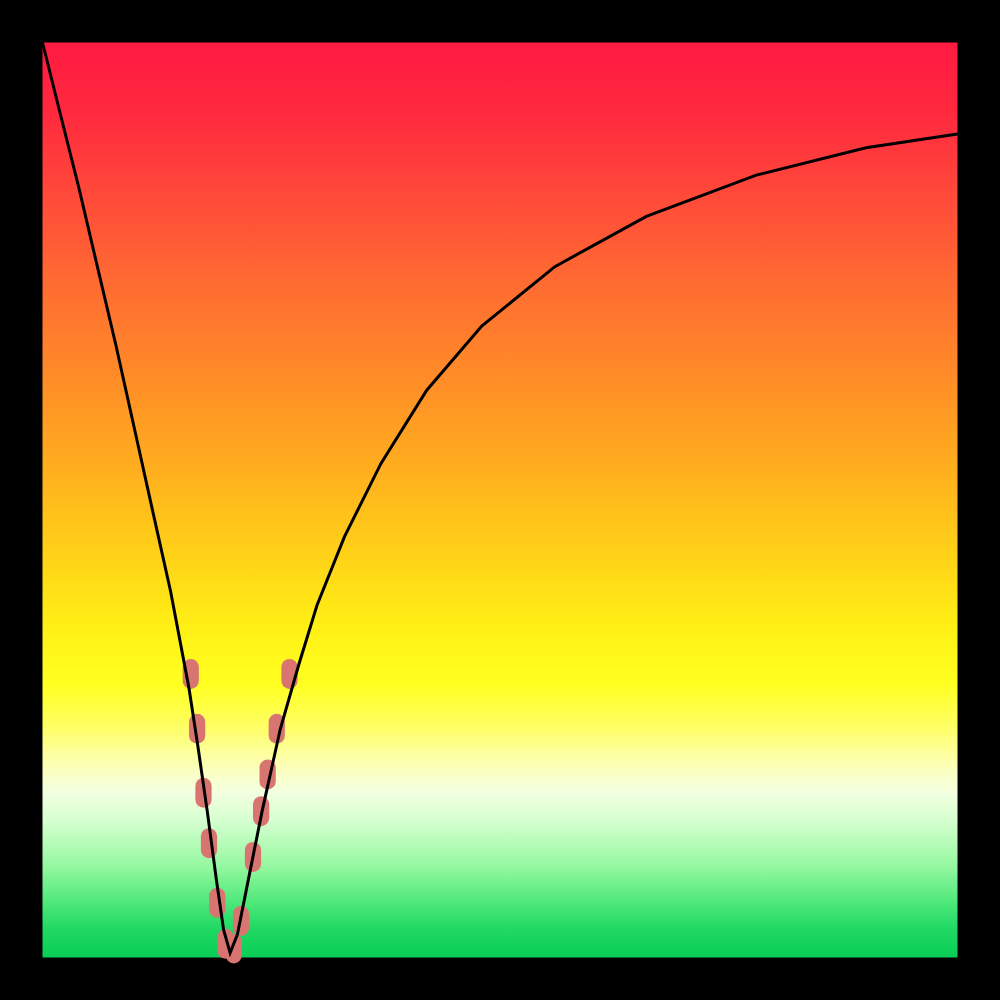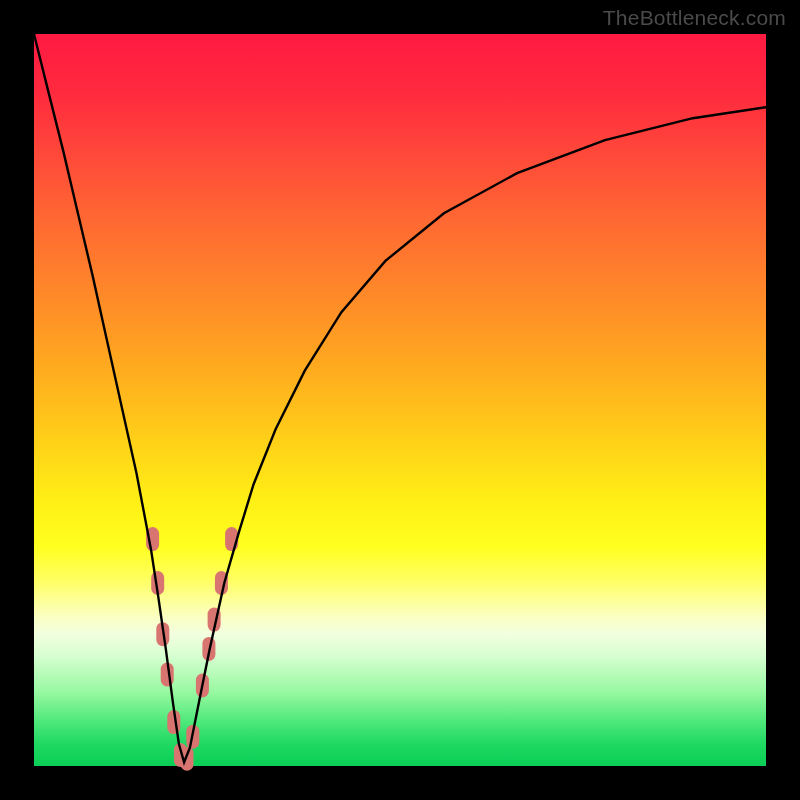--- a/index.html
+++ b/index.html
@@ -45,14 +45,13 @@
         <rect x="152.3" y="690.7" width="13" height="24" rx="6.5" fill="#d97570"></rect>
         <rect x="161.9" y="639.5" width="13" height="24" rx="6.5" fill="#d97570"></rect>
         <rect x="168.4" y="602.9" width="13" height="24" rx="6.5" fill="#d97570"></rect>
         <rect x="173.6" y="573.6" width="13" height="24" rx="6.5" fill="#d97570"></rect>
         <rect x="180.9" y="537.0" width="13" height="24" rx="6.5" fill="#d97570"></rect>
         <rect x="191.1" y="493.1" width="13" height="24" rx="6.5" fill="#d97570"></rect>
       </g>
     <path id="curvePath" fill="none" stroke="#000" stroke-width="2.4" stroke-linecap="round" d="M0.0 0.0 L14.6 58.6 L29.3 117.1 L43.9 179.3 L58.6 241.6 L73.2 307.4 L87.8 373.3 L102.5 439.2 L117.1 516.1 L124.4 563.6 L131.8 614.9 L139.1 669.8 L144.9 710.0 L150.1 728.3 L155.9 713.7 L165.4 666.1 L175.7 614.9 L190.3 549.0 L205.0 497.8 L219.6 450.2 L241.6 395.3 L270.8 336.7 L307.4 278.2 L351.4 226.9 L409.9 179.3 L483.1 139.1 L571.0 106.1 L658.8 84.2 L732.0 73.2 "></path>
   </svg>
 
-  <div class="watermark">TheBottleneck.com</div>
 </div>
 
 </body></html>

